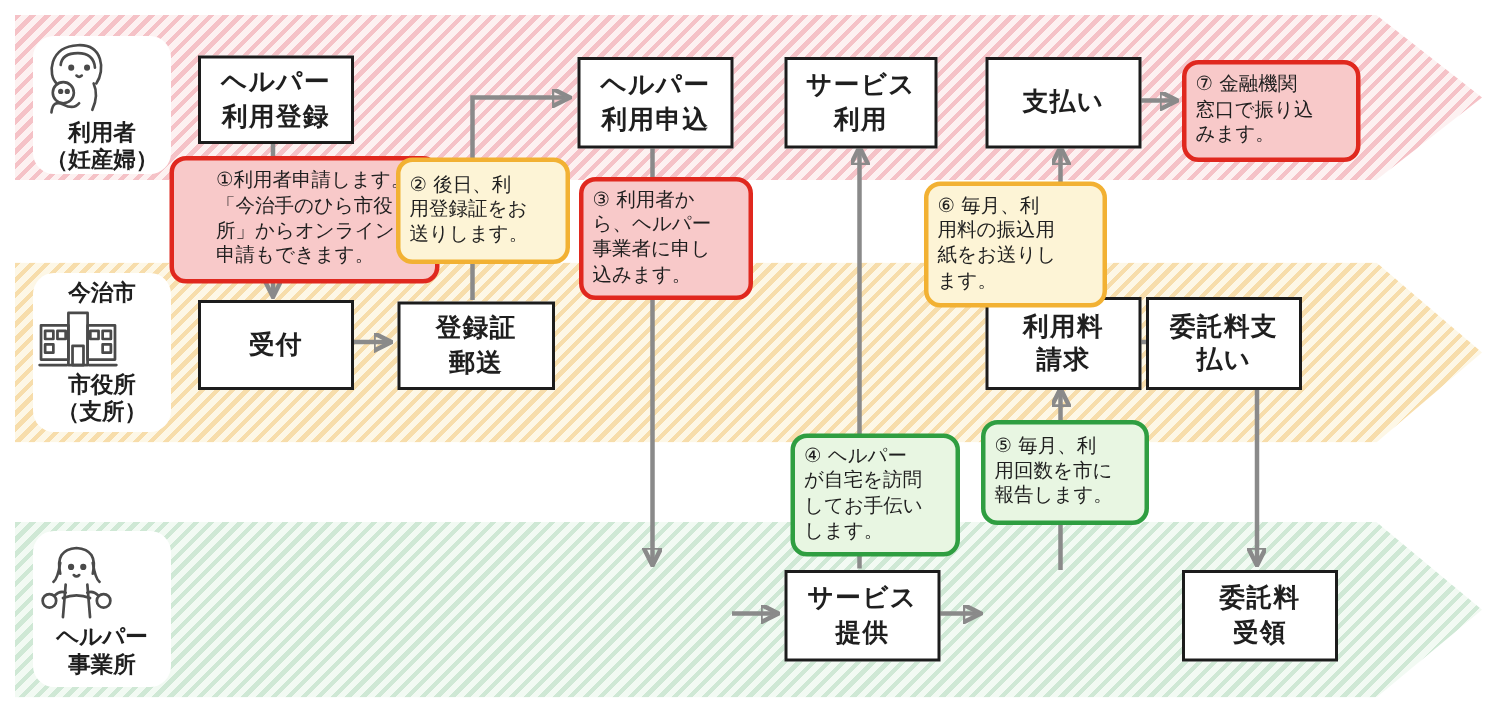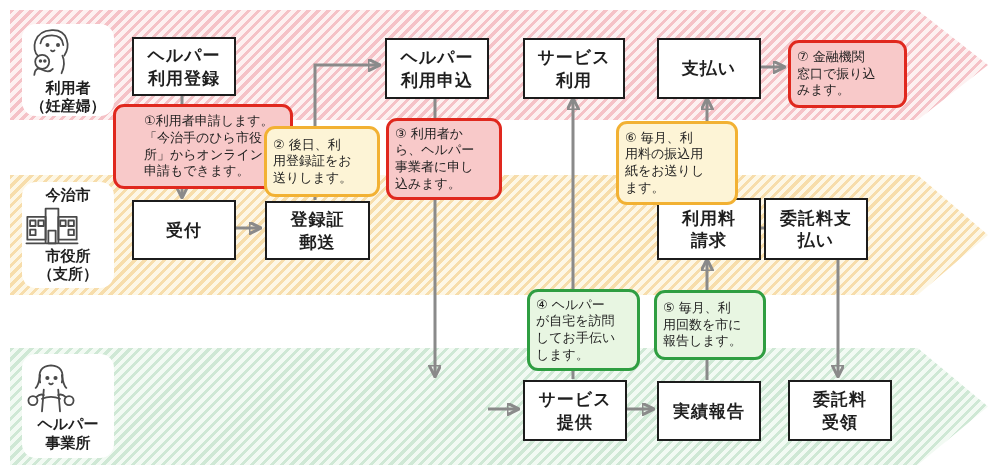--- a/index.html
+++ b/index.html
@@ -133,40 +133,39 @@
   <div class="pbox" style="left:132px;top:200px;width:100px;height:56px;">受付</div>
   <div class="pbox" style="left:265px;top:201px;width:101px;height:55px;">登録証
 郵送</div>
   <div class="pbox" style="left:657px;top:198px;width:100px;height:58px;">利用料
 請求</div>
   <div class="pbox" style="left:764px;top:198px;width:100px;height:58px;">委託料支
 払い</div>
 
   <div class="pbox" style="left:523px;top:380px;width:100px;height:57px;">サービス
 提供</div>
-  <div class="pbox" style="left:657px;top:381px;width:100px;height:56px;">実績報告</div>
   <div class="pbox" style="left:788px;top:380px;width:100px;height:57px;">委託料
 受領</div>
 
   <div class="callout red" style="left:113px;top:104px;width:140px;height:73px;padding-left:28px;">①利用者申請します。
 「今治手のひら市役
 所」からオンライン
 申請もできます。</div>
-  <div class="callout yellow" style="left:264px;top:126px;width:98px;height:59px;">② 後日、利
+  <div class="callout yellow" style="left:264px;top:105px;width:98px;height:59px;">② 後日、利
 用登録証をお
 送りします。</div>
   <div class="callout red" style="left:386px;top:118px;width:98px;height:70px;">③ 利用者か
 ら、ヘルパー
 事業者に申し
 込みます。</div>
   <div class="callout green" style="left:527px;top:289px;width:95px;height:70px;">④ ヘルパー
 が自宅を訪問
 してお手伝い
 します。</div>
-  <div class="callout green" style="left:654px;top:290px;width:94px;height:58px;">⑤ 毎月、利
+  <div class="callout green" style="left:654px;top:280px;width:94px;height:58px;">⑤ 毎月、利
 用回数を市に
 報告します。</div>
   <div class="callout yellow" style="left:616px;top:121px;width:104px;height:72px;">⑥ 毎月、利
 用料の振込用
 紙をお送りし
 ます。</div>
   <div class="callout red" style="left:788px;top:40px;width:101px;height:56px;">⑦ 金融機関
 窓口で振り込
 みます。</div>
 

